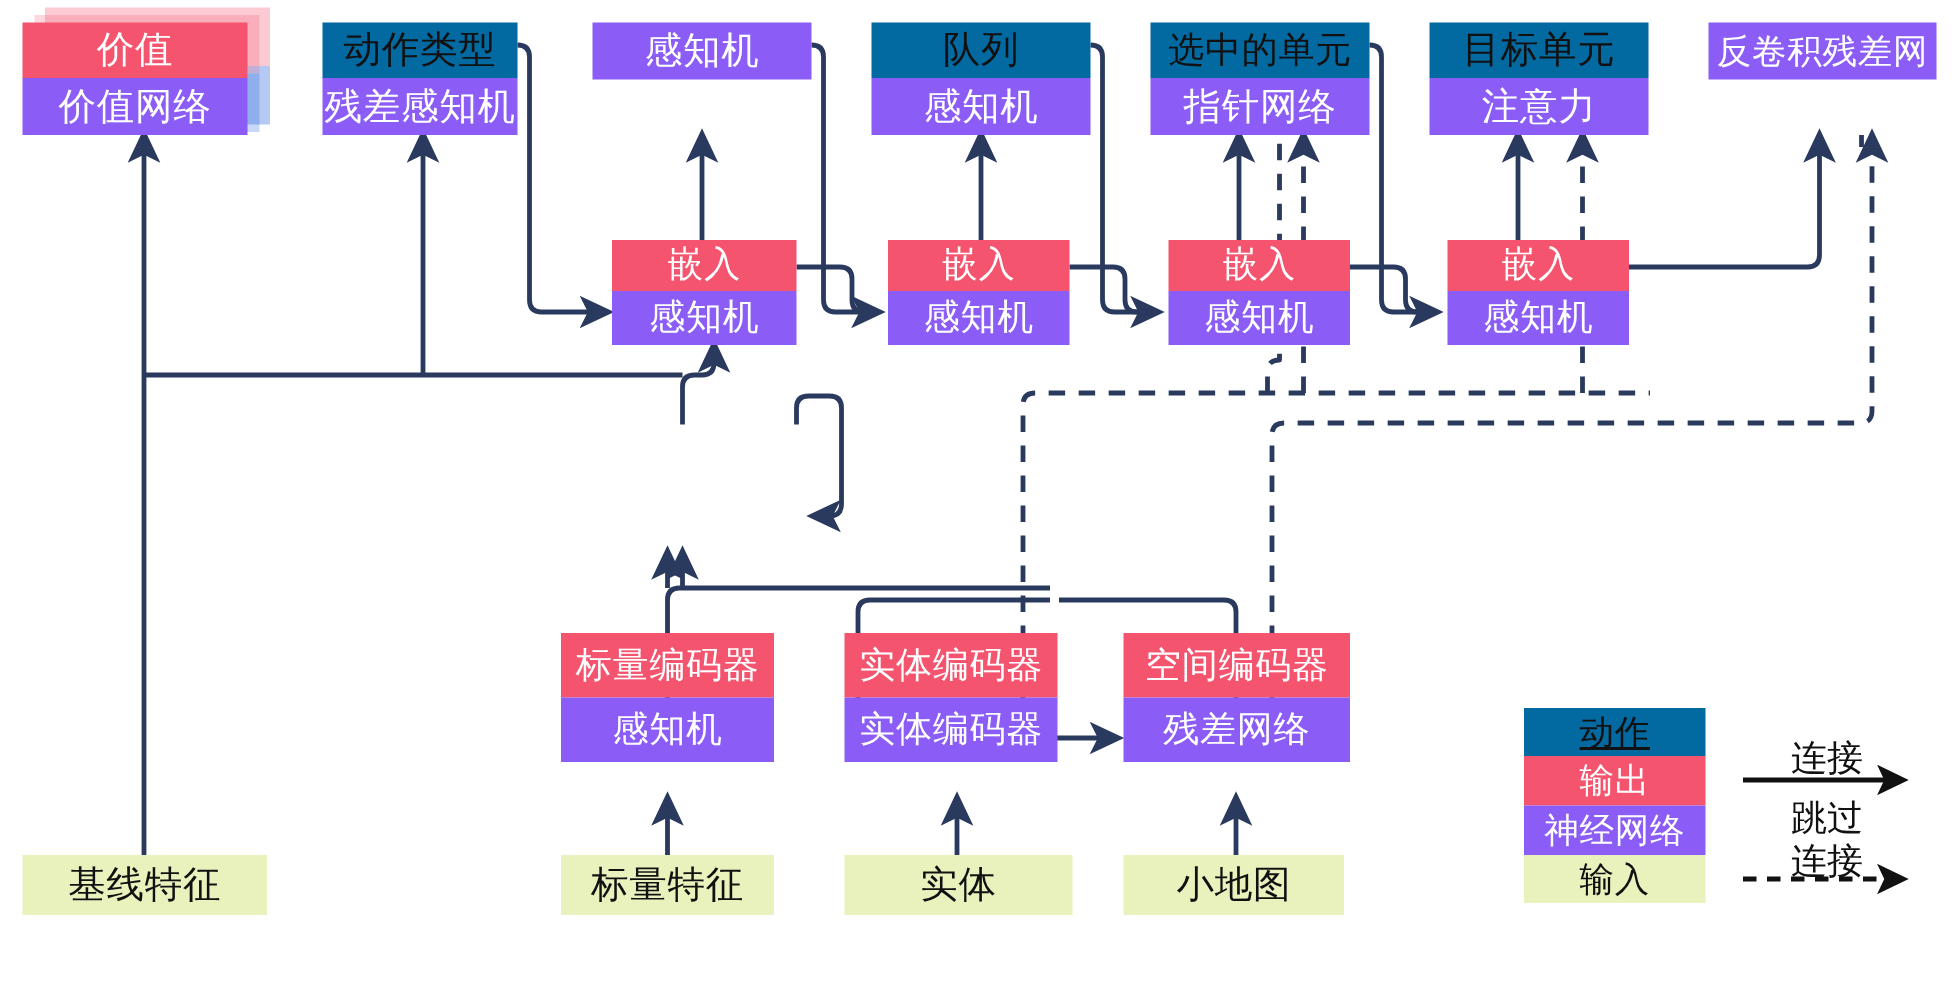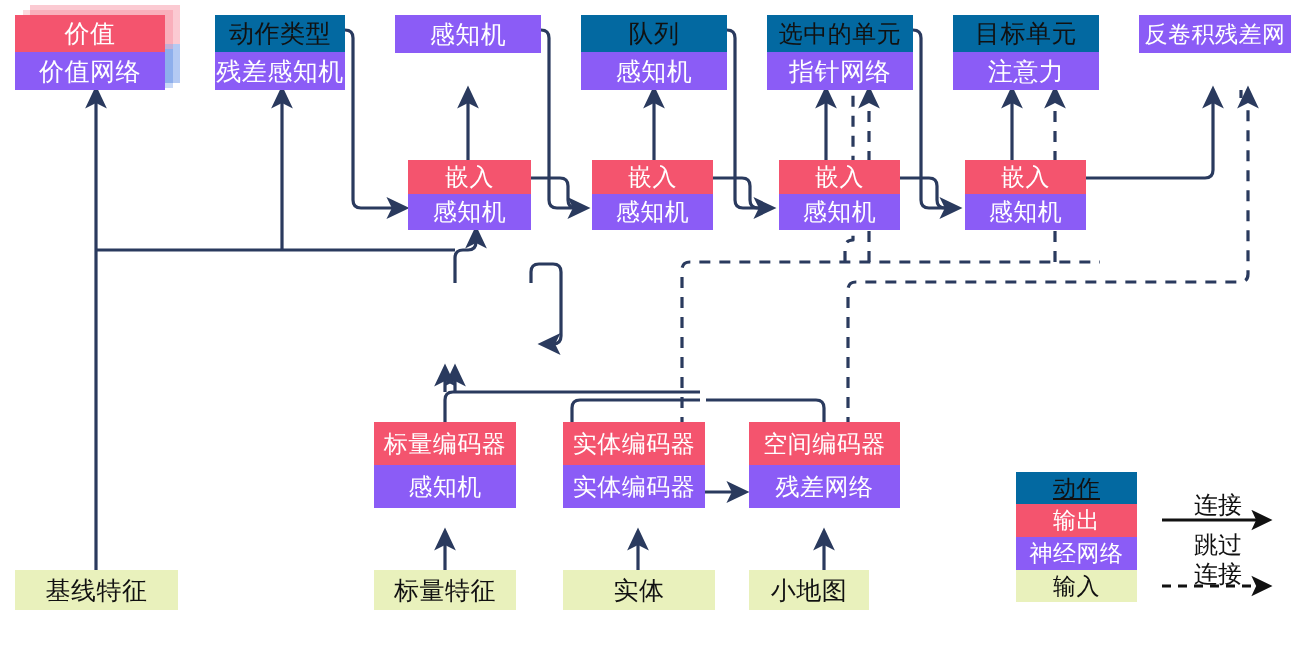--- a/index.html
+++ b/index.html
@@ -160,21 +160,21 @@
     <div class="cell c-net" style="height:43px;font-size:24px;">实体编码器</div>
   </div>
   <div class="node" style="left:749px;top:422px;width:151px;height:86px;">
     <div class="cell c-output" style="height:43px;font-size:24px;">空间编码器</div>
     <div class="cell c-net" style="height:43px;font-size:24px;">残差网络</div>
   </div>
 
   <div class="node cell c-input" style="left:15px;top:570px;width:163px;height:40px;font-size:25px;">基线特征</div>
   <div class="node cell c-input" style="left:374px;top:570px;width:142px;height:40px;font-size:25px;">标量特征</div>
   <div class="node cell c-input" style="left:563px;top:570px;width:152px;height:40px;font-size:25px;">实体</div>
-  <div class="node cell c-input" style="left:749px;top:570px;width:120px;height:40px;font-size:25px;">小地图</div>
+  <div class="node cell c-input" style="left:749px;top:570px;width:147px;height:40px;font-size:25px;">小地图</div>
 
   <div class="legend" style="left:1016px;top:472px;width:121px;height:130px;">
     <div class="cell c-action" style="height:32px;font-size:23px;text-decoration:underline;">动作</div>
     <div class="cell c-output" style="height:33px;font-size:23px;">输出</div>
     <div class="cell c-net" style="height:33px;font-size:23px;">神经网络</div>
     <div class="cell c-input" style="height:32px;font-size:23px;">输入</div>
   </div>
 
   <div class="lg-label" style="left:1178px;top:489px;width:80px;font-size:24px;">连接</div>
   <div class="lg-label" style="left:1178px;top:529px;width:80px;font-size:24px;">跳过</div>

